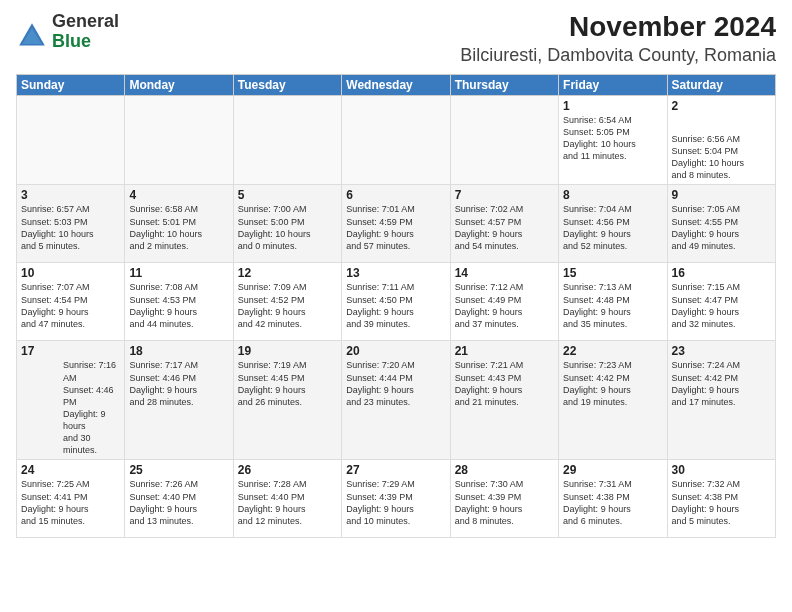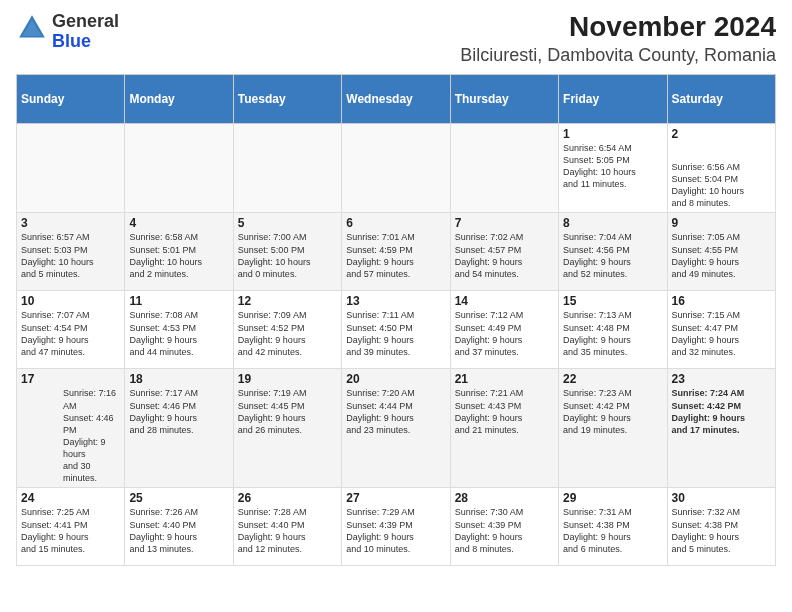--- a/index.html
+++ b/index.html
@@ -15,30 +15,30 @@
       padding: 12px 16px;
     }
     .header {
       display: flex;
       align-items: flex-start;
       justify-content: space-between;
       margin-bottom: 8px;
     }
     .logo {
       display: flex;
-      align-items: flex-start;
+      align-items: flex-end;
       gap: 4px;
     }
     .logo-text {
       font-size: 18px;
       font-weight: bold;
       line-height: 1.1;
     }
     .logo-text span.general { color: #333; }
-    .logo-text span.blue { color: #1d4ed8; }
+    .logo-text span.blue { color: #15803d; }
     .logo-icon {
       width: 32px;
       height: 32px;
     }
     .title-block {
       text-align: right;
     }
     .month-title {
       font-size: 28px;
       font-weight: bold;
@@ -53,21 +53,21 @@
     .calendar {
       width: 100%;
       border-collapse: collapse;
       table-layout: fixed;
     }
     .calendar th {
       background: #3a7abf;
       color: #fff;
       font-size: 12px;
       font-weight: bold;
-      padding: 17px 4px;
+      padding: 3px 4px;
       text-align: left;
       border: 1px solid #ccc;
     }
     .calendar td {
       vertical-align: top;
       border: 1px solid #ddd;
       padding: 3px 4px;
       font-size: 9.5px;
       color: #333;
       height: 78px;
@@ -290,21 +290,21 @@
           </td>
           <td>
             <div class="day-number">22</div>
             <div class="day-info" style="white-space: pre-line;">Sunrise: 7:23 AM
 Sunset: 4:42 PM
 Daylight: 9 hours
 and 19 minutes.</div>
           </td>
           <td>
             <div class="day-number">23</div>
-            <div class="day-info" style="white-space: pre-line; font-weight: bold;">Sunrise: 7:24 AM
+            <div class="day-info" style="white-space: pre-line;">Sunrise: 7:24 AM
 Sunset: 4:42 PM
 Daylight: 9 hours
 and 17 minutes.</div>
           </td>
         </tr>
         <tr class="week-row">
           <td>
             <div class="day-number">24</div>
             <div class="day-info" style="white-space: pre-line;">Sunrise: 7:25 AM
 Sunset: 4:41 PM

